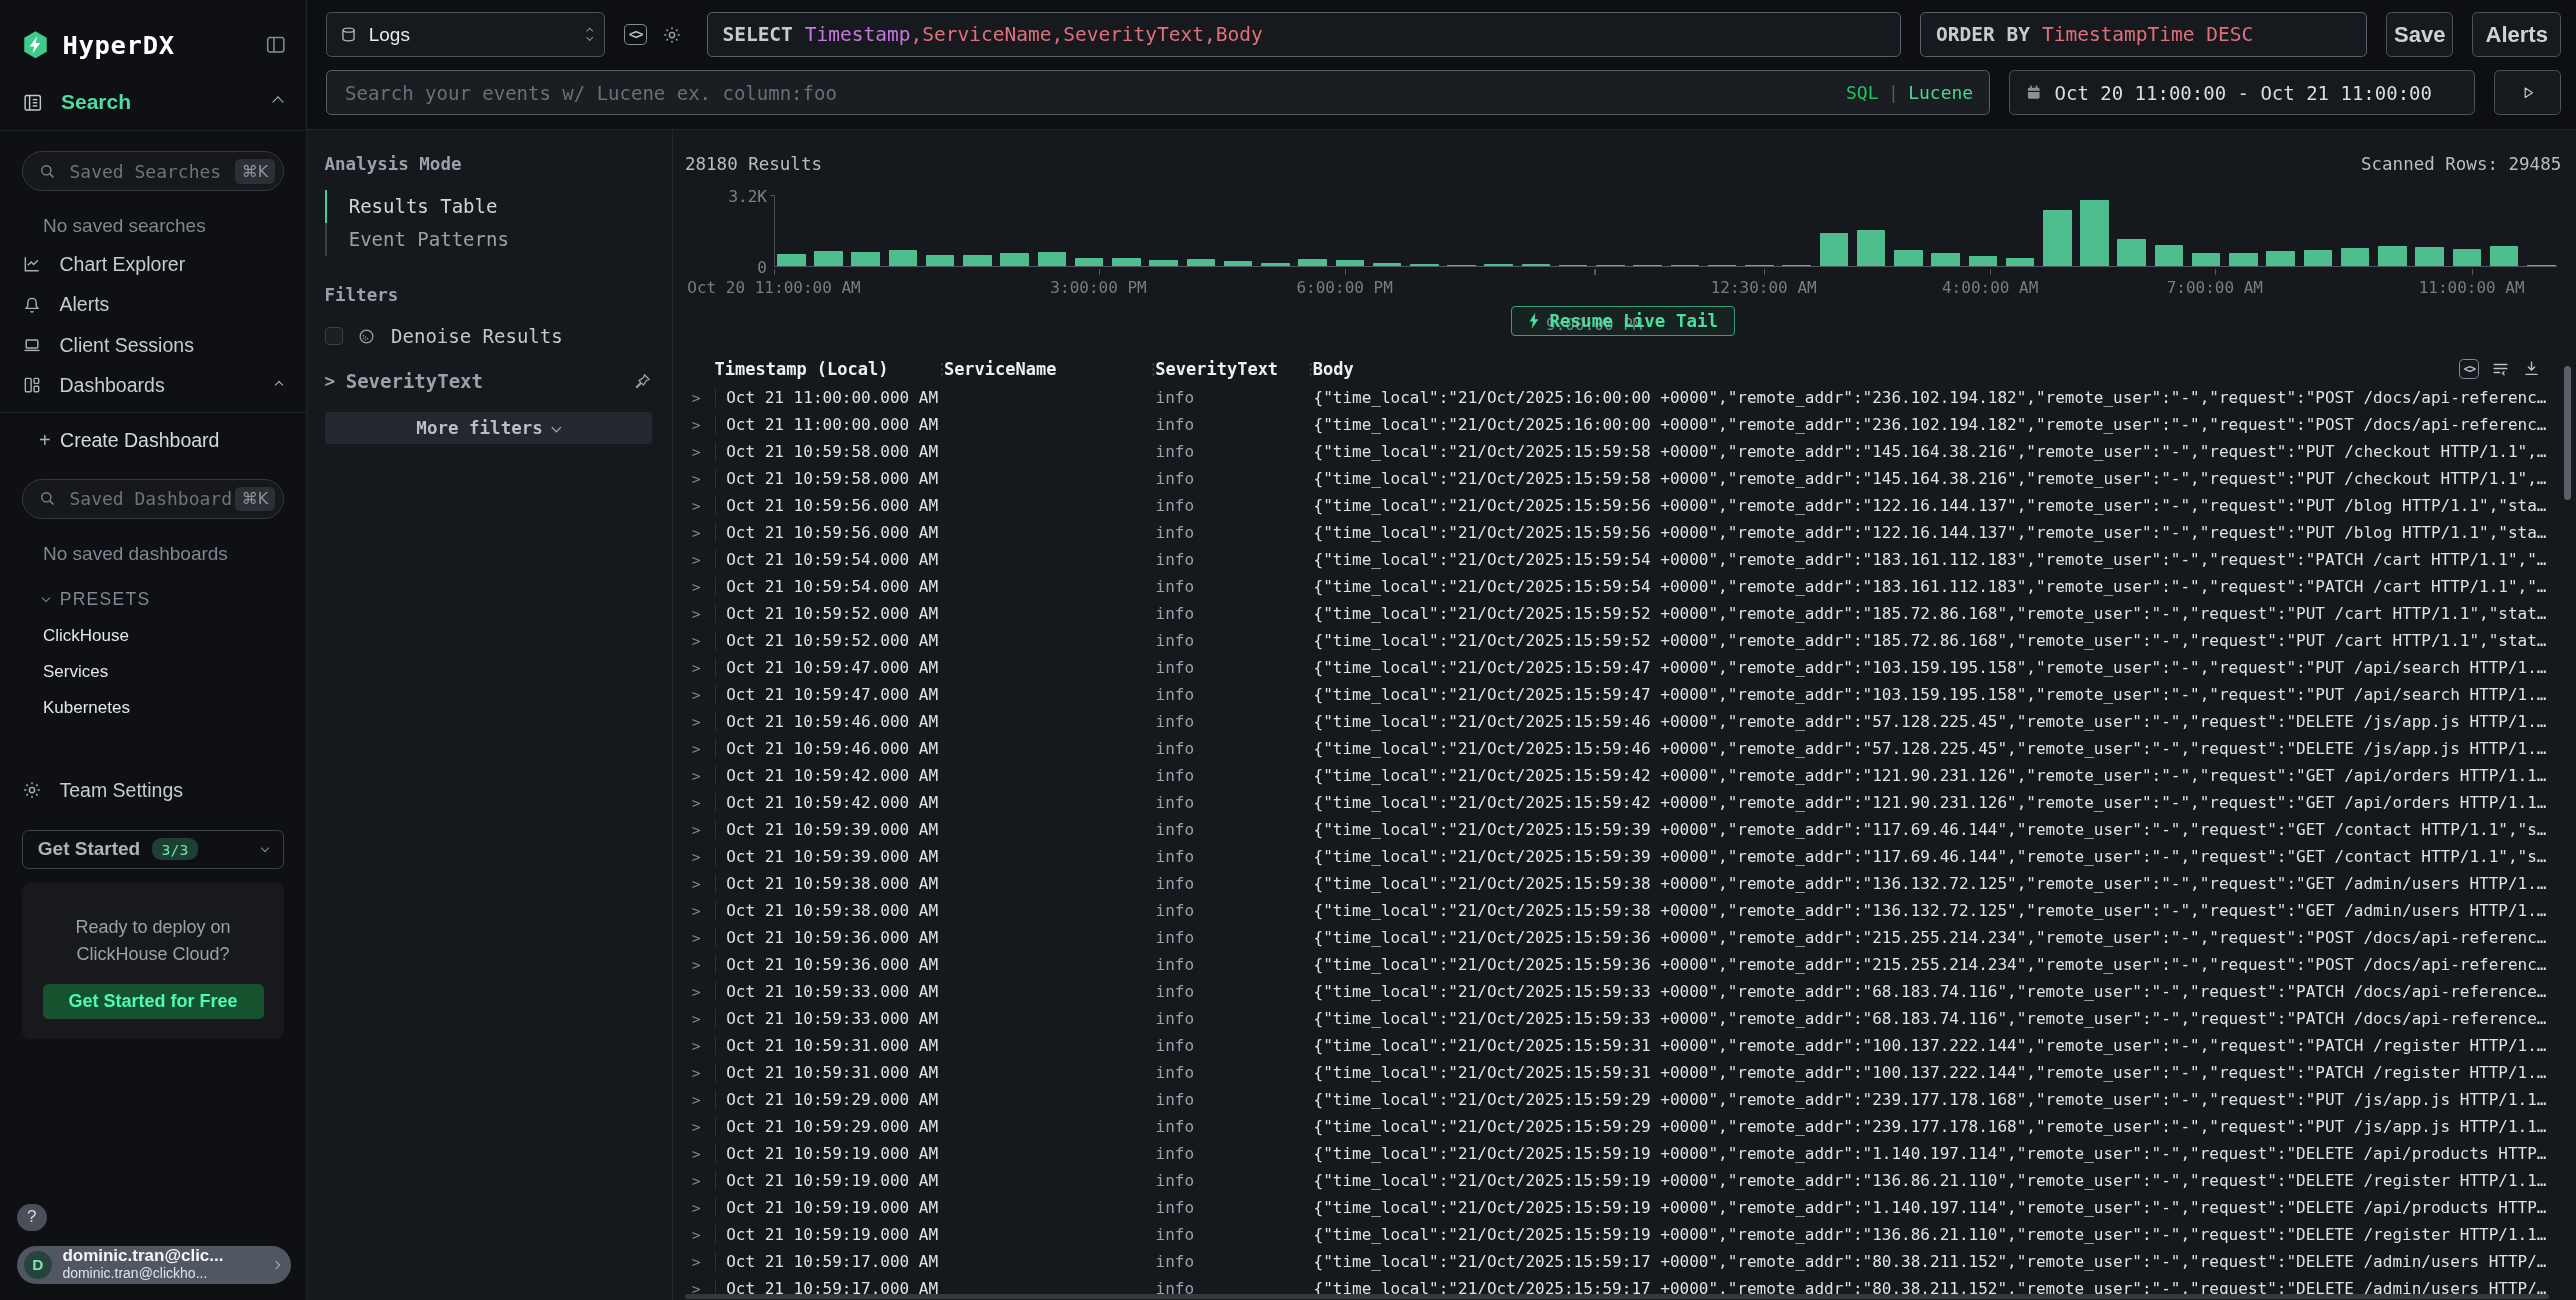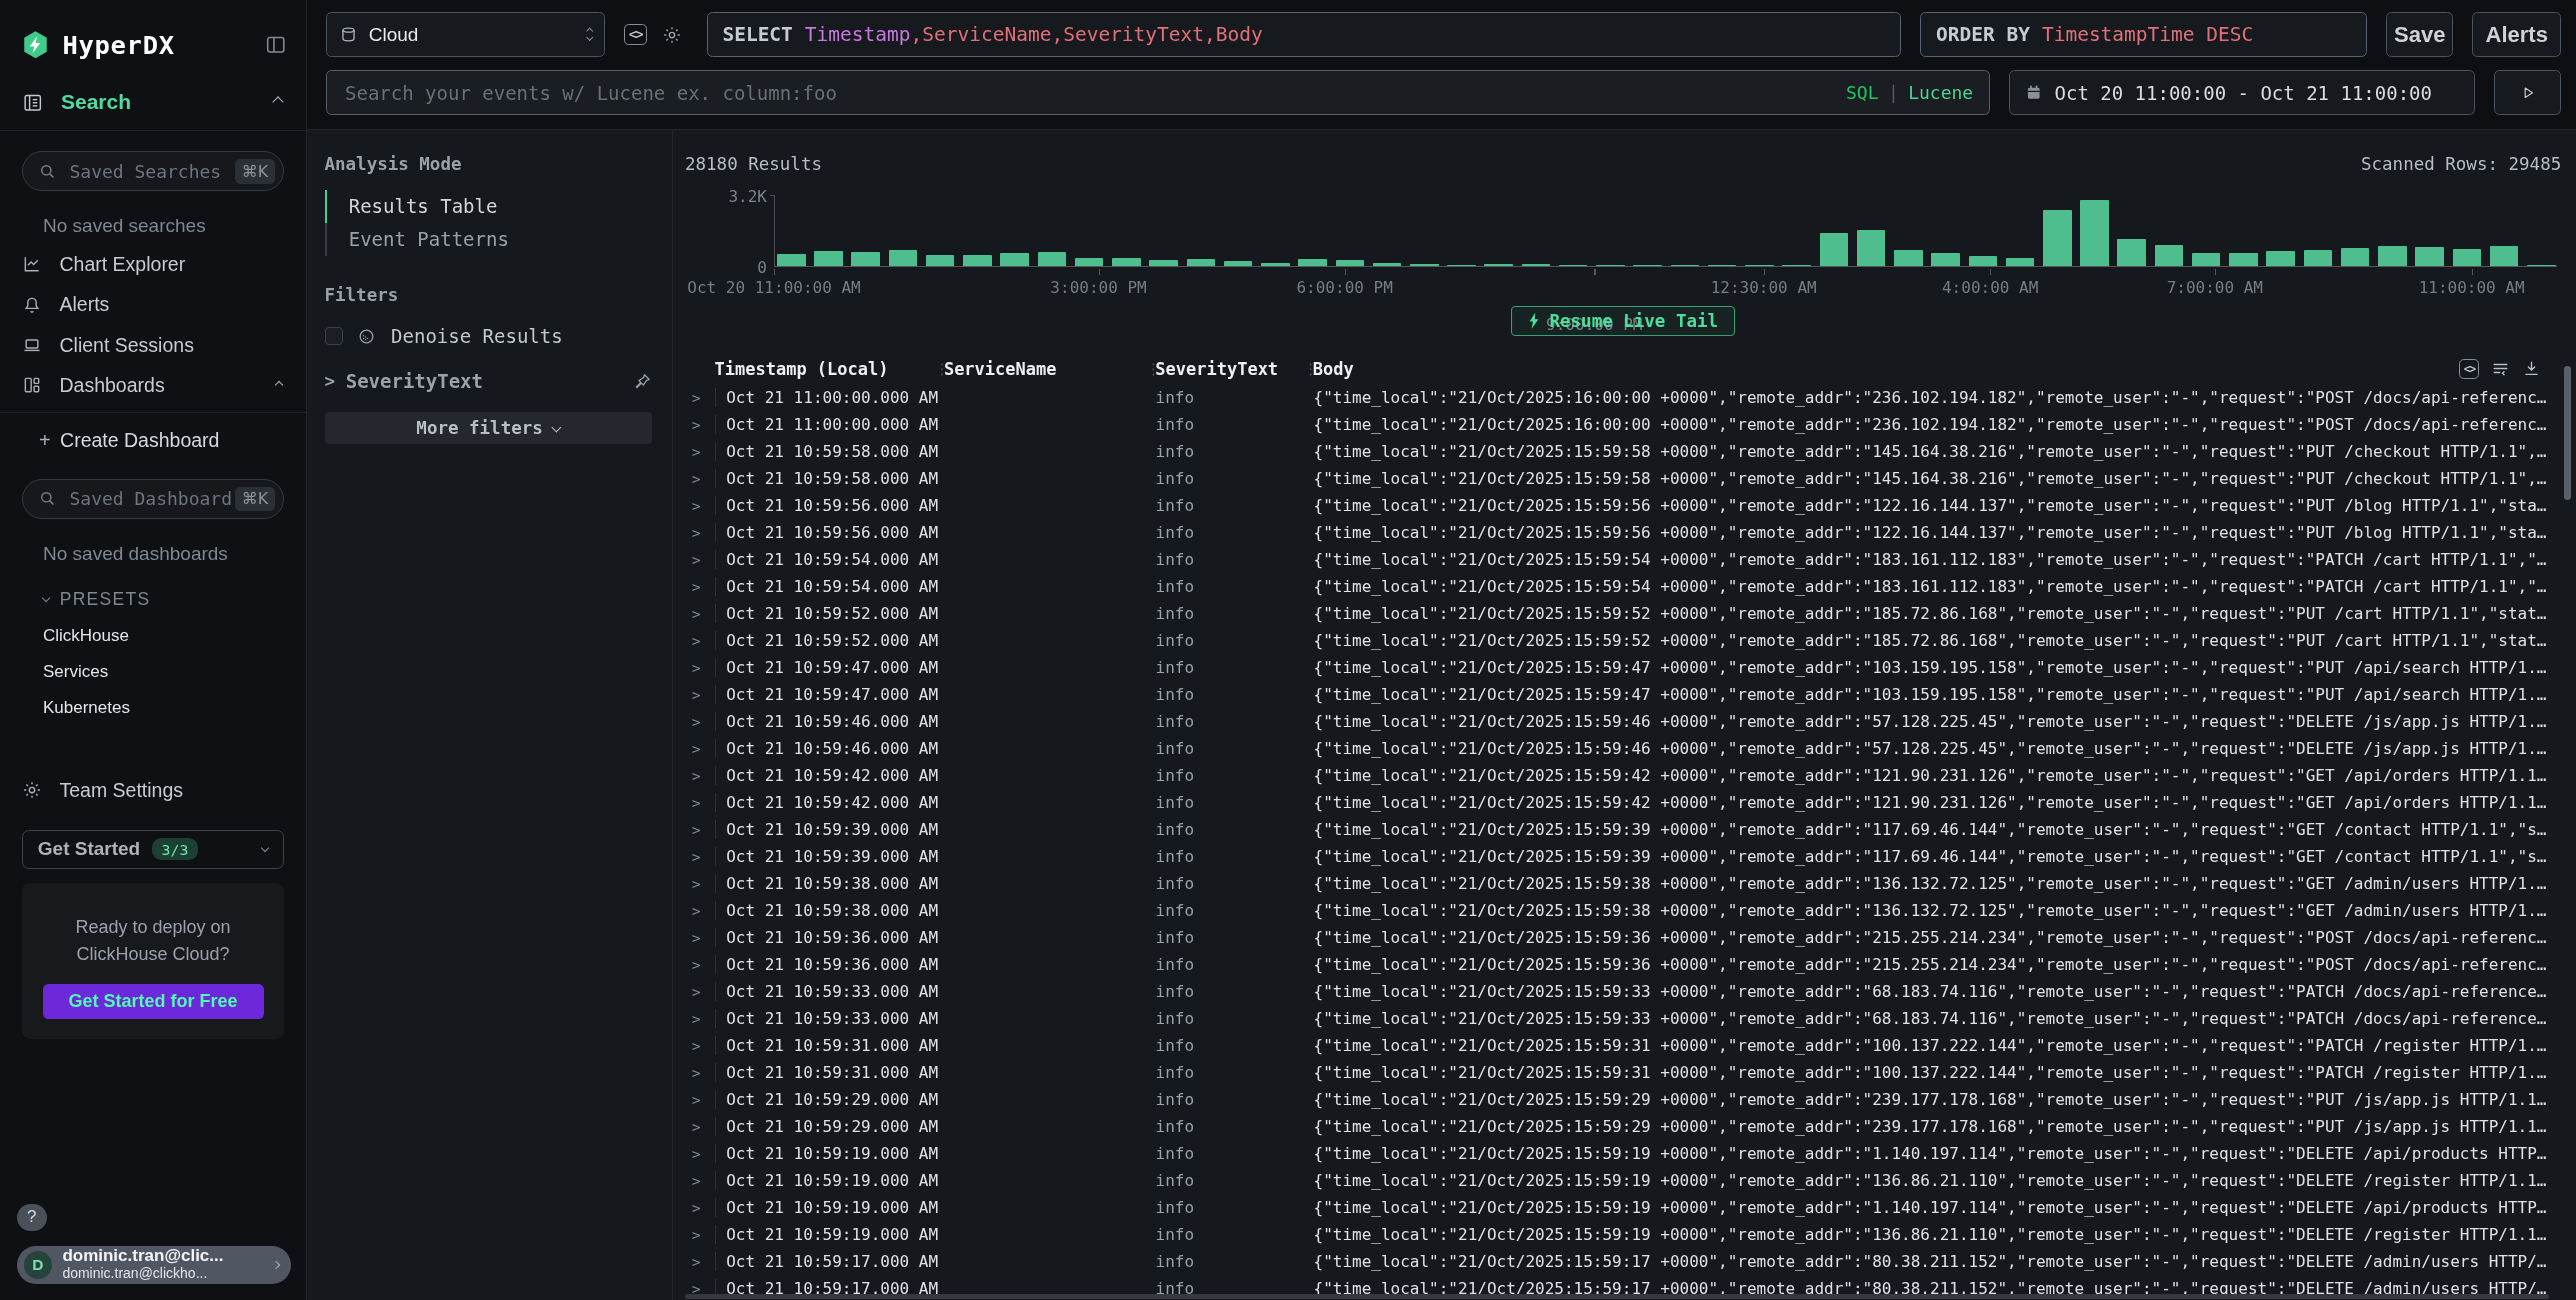--- a/index.html
+++ b/index.html
@@ -34,21 +34,21 @@
   .plus { color:#aab0b8; font-size:20px; }
   .presets-row { display:flex; align-items:center; gap:10.7px; padding:17.5px 24px 8px 43px; color:#7e8792; font-size:17.5px; letter-spacing:1.3px; cursor:pointer; }
   .team-settings { margin-top:44px; }
   .gs-box { margin:19px 22px 0 22px; border:0.7px solid #3c434b; border-radius:6.7px; height:39px;
     display:flex; align-items:center; padding:0 14.8px; cursor:pointer; }
   .gs-label { font-size:19px; font-weight:bold; color:#aeb3ba; }
   .gs-badge { margin-left:12px; font-family:"DejaVu Sans Mono", monospace; font-size:14.8px; color:#6fe3ad; background:#1d4032; border-radius:9.4px; padding:2.7px 9.4px; }
   .gs-box .cv { margin-left:auto; color:#8b929b; }
   .promo { margin:14.8px 22px 0 22px; background:#17191d; border-radius:8px; padding:19px 16px 20px; text-align:center; }
   .promo-text { color:#9aa1ab; font-size:18px; line-height:27px;margin-top:12px; }
-  .promo-btn { margin:16px auto 0; width:221px; height:35px; background:#6d28d9; color:#50fab3; font-weight:bold;
+  .promo-btn { margin:16px auto 0; width:221px; height:35px; background:#14532d; color:#50fab3; font-weight:bold;
     font-size:18px; border:none; border-radius:5.4px; display:flex; align-items:center; justify-content:center; cursor:pointer; }
   .side-bottom { margin-top:auto; padding:0 14.8px 17.5px 17px; }
   .help-btn { width:29.5px; height:27px; border-radius:13.4px; background:#4a505a; color:#d7dade; font-size:17px;
     display:flex; align-items:center; justify-content:center; margin-bottom:14.8px; cursor:pointer; }
   .user-chip { background:#515762; border-radius:20px; height:38px; display:flex; align-items:center; padding:0 12px 0 6.7px; cursor:pointer; }
   .avatar { width:28px; height:28px; border-radius:14px; background:#27443c; color:#7be3b1; font-weight:bold;
     font-size:15.4px; display:flex; align-items:center; justify-content:center; flex:none; }
   .user-names { margin-left:10.7px; min-width:0; line-height:1.1; }
   .user-name { font-size:17px; font-weight:bold; color:#f4f6f8; white-space:nowrap; }
   .user-email { font-size:14px; color:#dfe3e9; white-space:nowrap; }
@@ -304,21 +304,21 @@
   </aside>
 
   <div class="main">
     <div class="topbar">
       <div class="tb-row">
         <div class="box src-select">
           <svg width="19" height="19" viewBox="0 0 24 24" fill="none" stroke="#aeb4bb" stroke-width="1.7">
               <path d="M5 6.5v11c0 1.4 3.1 2.5 7 2.5s7-1.1 7-2.5v-11"></path>
               <ellipse cx="12" cy="6.5" rx="7" ry="2.5"></ellipse>
             </svg>
-          <span>Cloud</span>
+          <span>Logs</span>
           <span class="src-updown">
             <span class="cv up sm" style="border-width:1.3px;width:5.4px;height:5.4px"></span>
             <span class="cv down sm" style="border-width:1.3px;width:5.4px;height:5.4px"></span>
           </span>
         </div>
         <span class="tb-iconbtn" style="margin-left:-4px">
           <span class="code-chip">&lt;&gt;</span>
         </span>
         <span class="tb-iconbtn" style="margin-left:-13.4px">
           <svg width="20" height="20" viewBox="0 0 24 24" fill="none" stroke="currentColor" stroke-width="1.7">

